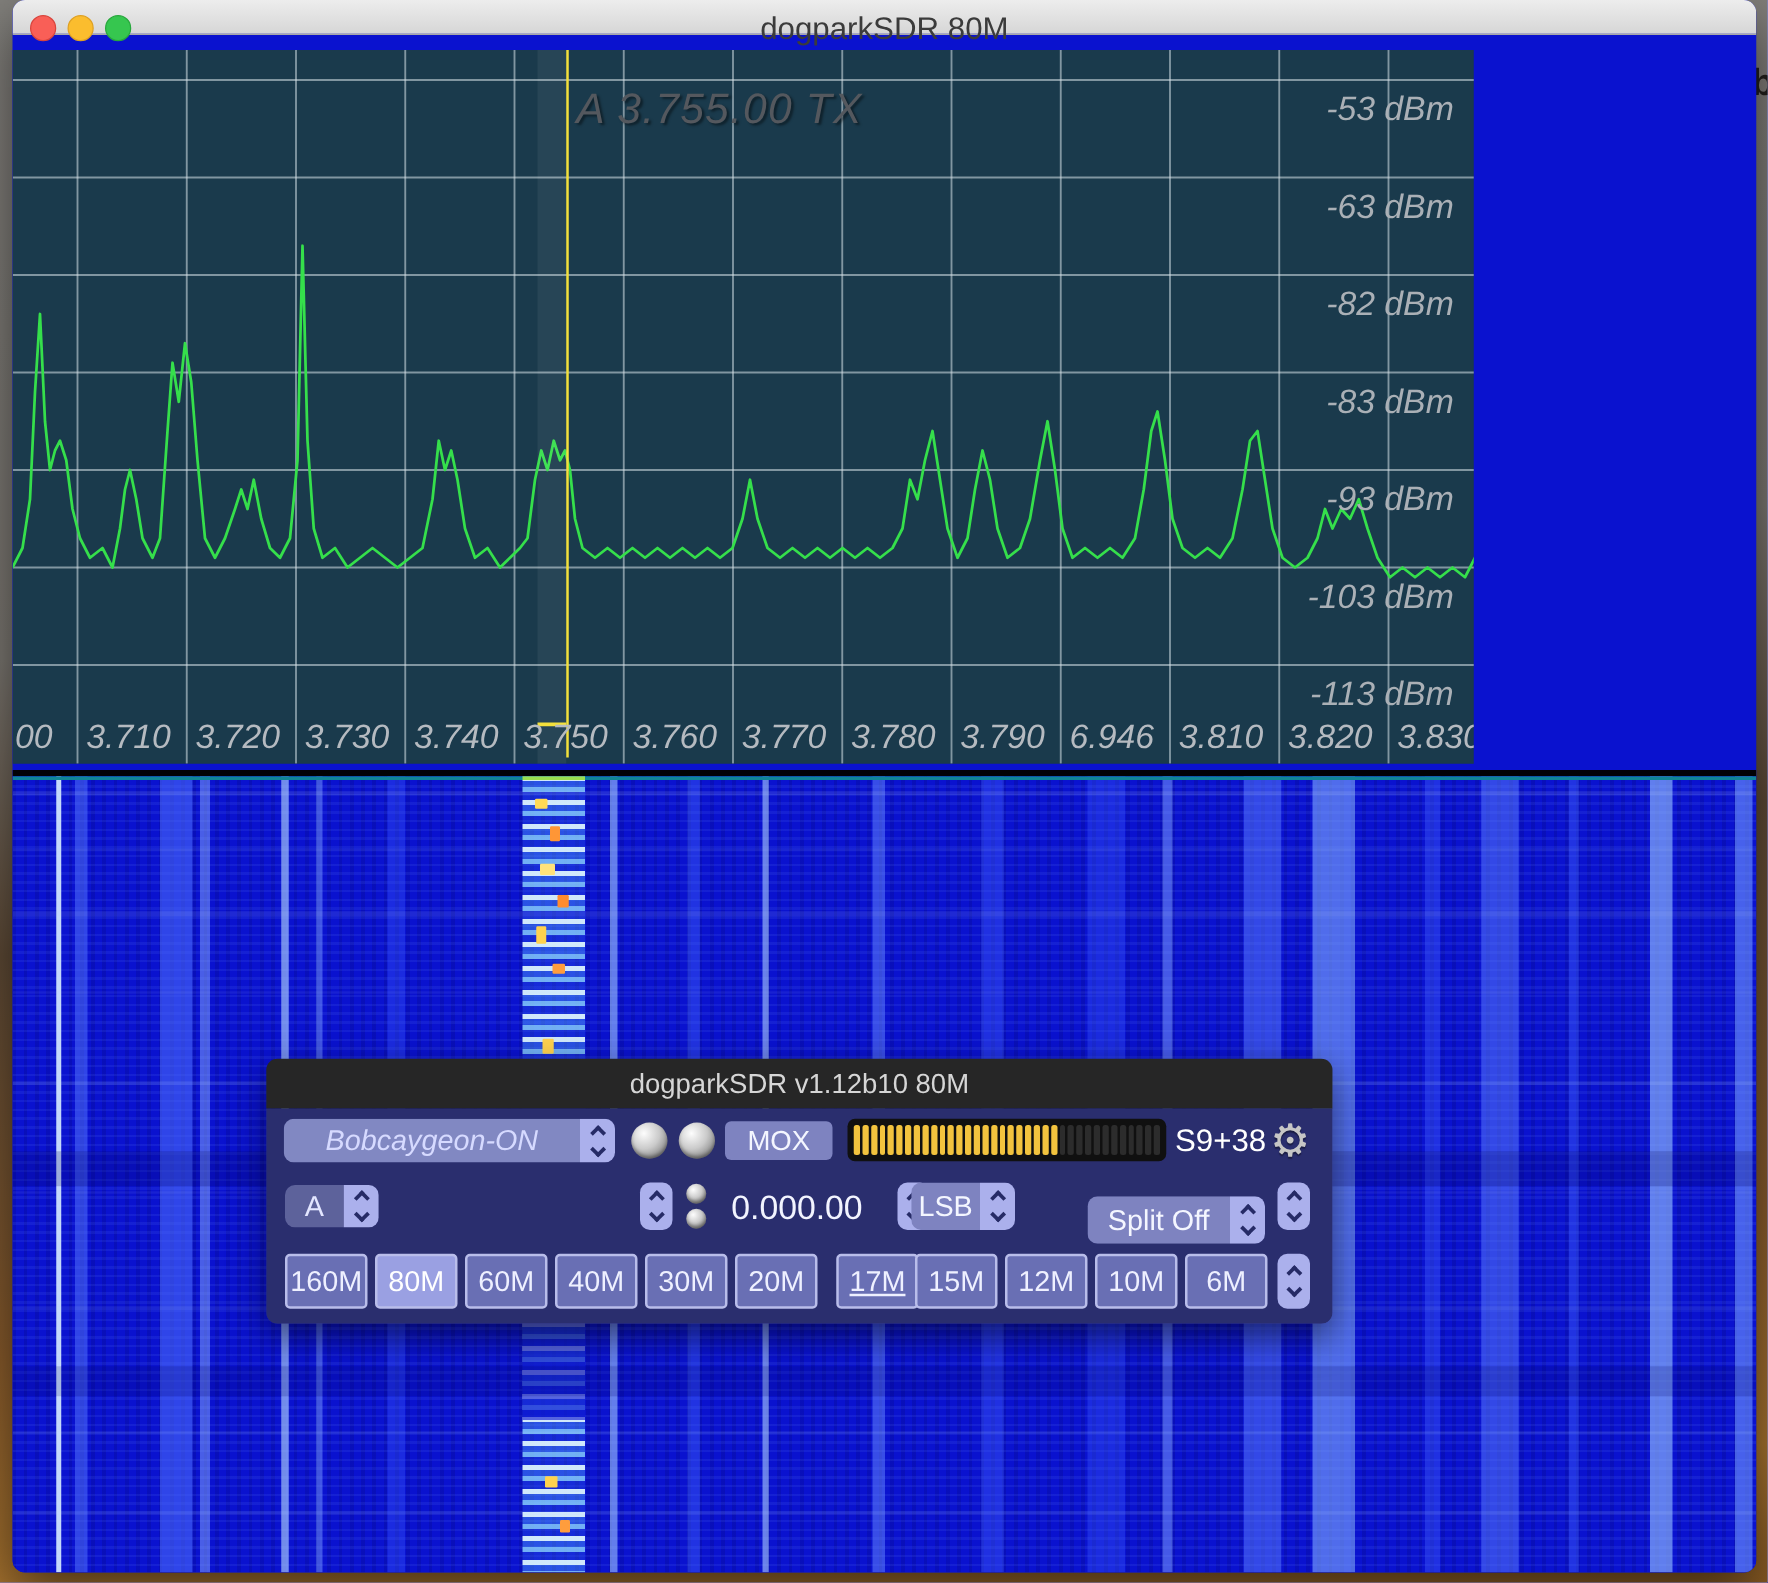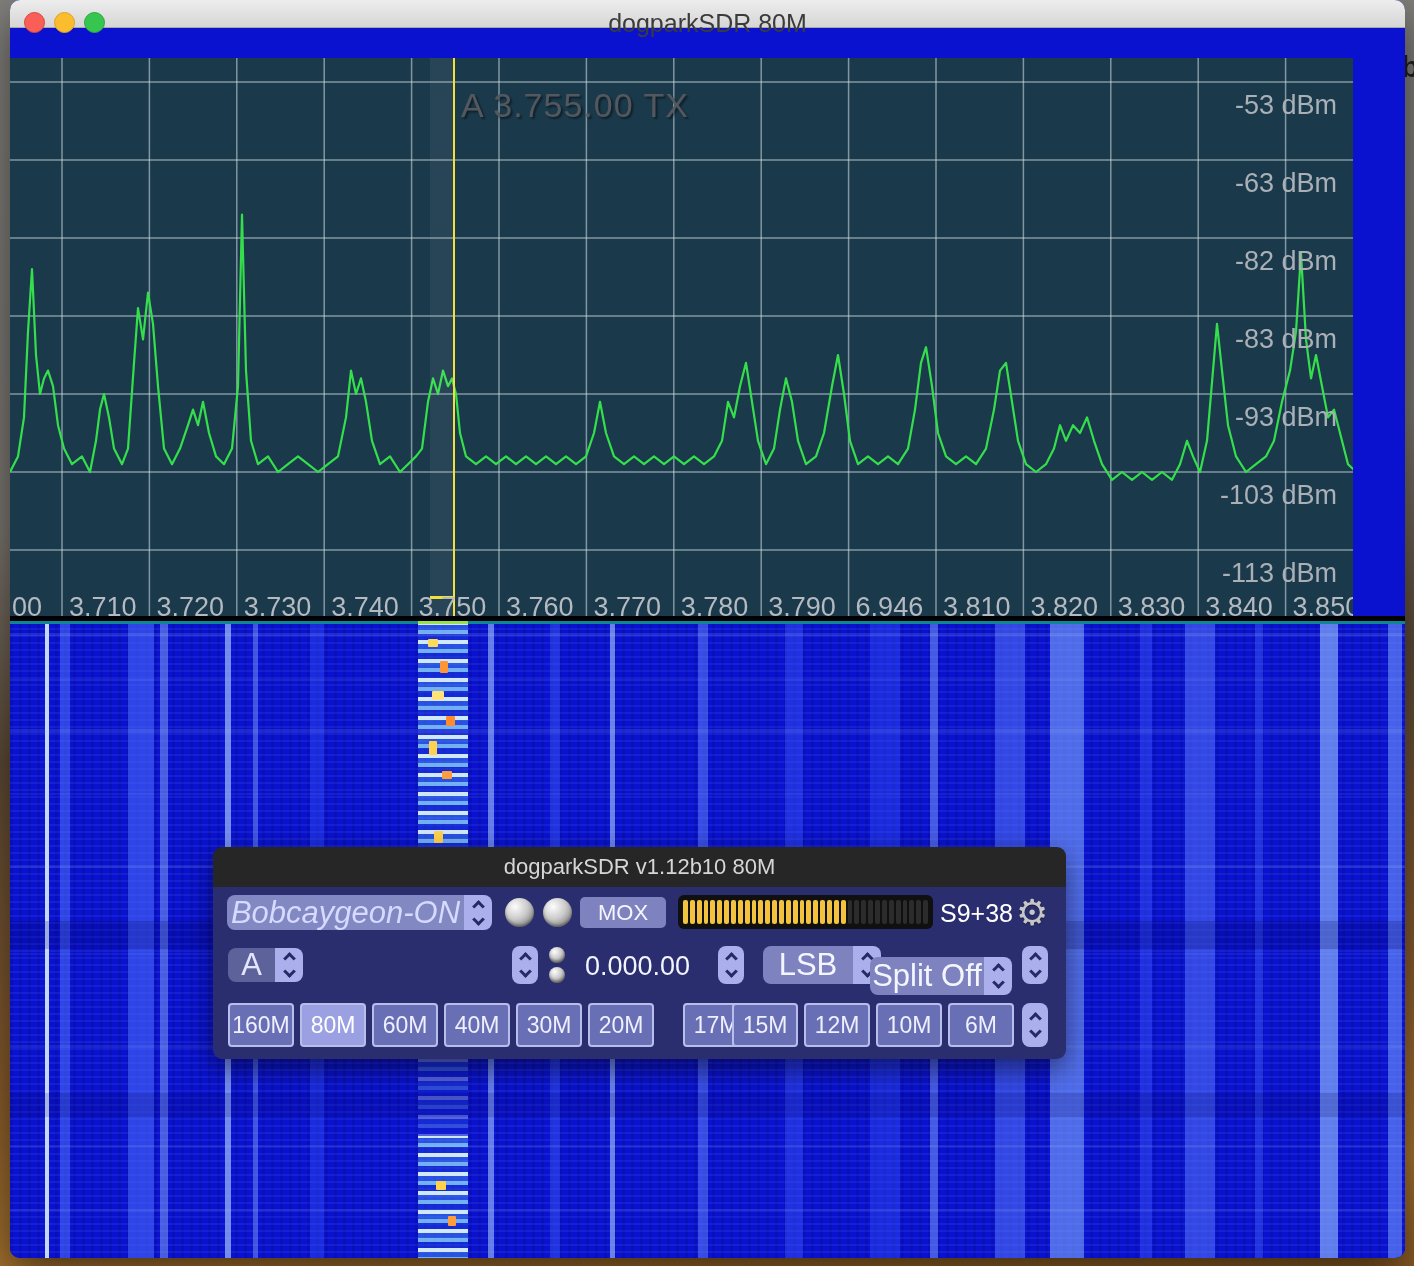--- a/index.html
+++ b/index.html
@@ -16,22 +16,22 @@
   .titlebar { position:absolute; top:0; left:0; width:100%; height:28px;
     background:linear-gradient(#ededed,#d6d6d6); border-bottom:1px solid #a8a8a8; z-index:6; }
   .tl { position:absolute; top:12px; width:21px; height:21px; border-radius:50%; }
   .tl.red    { left:14px; background:#f95f57; border:1px solid #d9443c; }
   .tl.yellow { left:44px; background:#fbbd2e; border:1px solid #dfa123; }
   .tl.green  { left:74px; background:#36c64f; border:1px solid #27a83c; }
   .wtitle { position:absolute; left:0; right:0; top:9px; text-align:center;
     font-size:25px; font-weight:500; color:#3b3b3b; }
 
   
-  .spectrum { position:absolute; top:58px; left:0; width:1343px; height:571px;
-    background:#1a3a4c; overflow:hidden; }
+  .spectrum { position:absolute; top:40px; left:0; width:1169px; height:571px;
+    background:#1a3a4c; overflow:hidden;font-style:italic; }
   .spectrum svg { position:absolute; left:0; top:0; }
   .passband { position:absolute; top:0; height:571px; background:rgba(255,255,255,0.06); }
   .cursor-line { position:absolute; top:0; width:2px; height:566px; background:#f3e03c; }
   .cursor-tick { position:absolute; height:3px; background:#f3e03c; }
   .cursor-label { position:absolute; font-size:34px; color:#54585e;
     text-shadow:2px 2px 2px rgba(0,0,0,.45); letter-spacing:1px; }
   .dbm-label { position:absolute; right:16px; font-size:27px; color:#aab0b6; }
   .freq-label { position:absolute; bottom:6px; font-size:27px; color:#b5bac0; }
 
   .divider { position:absolute; top:616px; left:0; width:1395px; height:5px; background:#020206; }
@@ -56,21 +56,21 @@
   .panel { position:absolute; left:203px; top:847px; width:853px; height:212px;
     border-radius:9px; z-index:7; box-shadow:0 10px 28px rgba(0,0,0,.5); }
   .panel-title { position:absolute; top:0; left:0; width:100%; height:40px;
     background:#262626; border-radius:9px 9px 0 0; color:#d6d6d6;
     font-size:22px; text-align:center; line-height:40px; }
   .panel-body { position:absolute; top:40px; left:0; width:100%; bottom:0;
     background:#2a2e6e; border-radius:0 0 9px 9px; }
 
   .dropdown { position:absolute; display:flex; border-radius:8px; overflow:hidden; }
   .dd-label { flex:1; display:flex; align-items:center; justify-content:center;
-    background:#8188c2; color:#e3e6ff; font-size:31px; }
+    background:#8188c2; color:#e3e6ff; font-size:23px; }
   .dd-label.italic { font-style:italic; color:#d6daff; }
   .dd-cap { width:28px; background:#abb0ec; display:flex; flex-direction:column;
     align-items:center; justify-content:center; gap:4px; }
   .chev { width:9px; height:9px; border-left:3px solid #262b66; border-top:3px solid #262b66; }
   .chev.up { transform:rotate(45deg); margin-top:2px; }
   .chev.down { transform:rotate(-135deg); margin-bottom:2px; }
   .stepper { position:absolute; width:26px; background:#abb0ec; border-radius:8px;
     display:flex; flex-direction:column; align-items:center; justify-content:center; gap:4px; }
 
   .led { position:absolute; border-radius:50%;
@@ -295,21 +295,21 @@
           <i class="chev up"></i>
           <i class="chev down"></i>
         </div>
       <span class="led" style="left:336px;top:60px;width:16px;height:16px"></span>
       <span class="led" style="left:336px;top:80px;width:16px;height:16px"></span>
       <span class="offset" style="left:372px;top:64px">0.000.00</span>
       <div class="stepper" style="left:505px;top:59px;height:38px">
           <i class="chev up"></i>
           <i class="chev down"></i>
         </div>
-      <div class="dropdown" style="left:550px;top:59px;width:118px;height:38px">
+      <div class="dropdown" style="left:516px;top:59px;width:83px;height:38px">
         <span class="dd-label" style="background:#7e83c0;color:#f4f6ff">LSB</span>
         <span class="dd-cap">
             <i class="chev up"></i>
             <i class="chev down"></i>
           </span>
       </div>
       <div class="dropdown" style="left:657px;top:70px;width:142px;height:38px">
         <span class="dd-label" style="background:#7e83c0;color:#f4f6ff">Split Off</span>
         <span class="dd-cap">
             <i class="chev up"></i>
@@ -321,21 +321,21 @@
           <i class="chev down"></i>
         </div>
 
       <div id="bandrow">
           <button class="bandbtn" style="left: 15px; top: 116px; width: 66px;">160M</button>
           <button class="bandbtn selected" style="left: 87px; top: 116px; width: 66px;">80M</button>
           <button class="bandbtn" style="left: 159px; top: 116px; width: 66px;">60M</button>
           <button class="bandbtn" style="left: 231px; top: 116px; width: 66px;">40M</button>
           <button class="bandbtn" style="left: 303px; top: 116px; width: 66px;">30M</button>
           <button class="bandbtn" style="left: 375px; top: 116px; width: 66px;">20M</button>
-          <button class="bandbtn" style="left: 470px; top: 116px; width: 66px;">17M</button>
+          <button class="bandbtn" style="left: 456px; top: 116px; width: 66px; text-decoration: underline;">17M</button>
           <button class="bandbtn" style="left: 519px; top: 116px; width: 66px;">15M</button>
           <button class="bandbtn" style="left: 591px; top: 116px; width: 66px;">12M</button>
           <button class="bandbtn" style="left: 663px; top: 116px; width: 66px;">10M</button>
           <button class="bandbtn" style="left: 735px; top: 116px; width: 66px;">6M</button>
         </div>
       <div class="stepper" style="left:809px;top:116px;height:44px">
           <i class="chev up"></i>
           <i class="chev down"></i>
         </div>
     </div>

